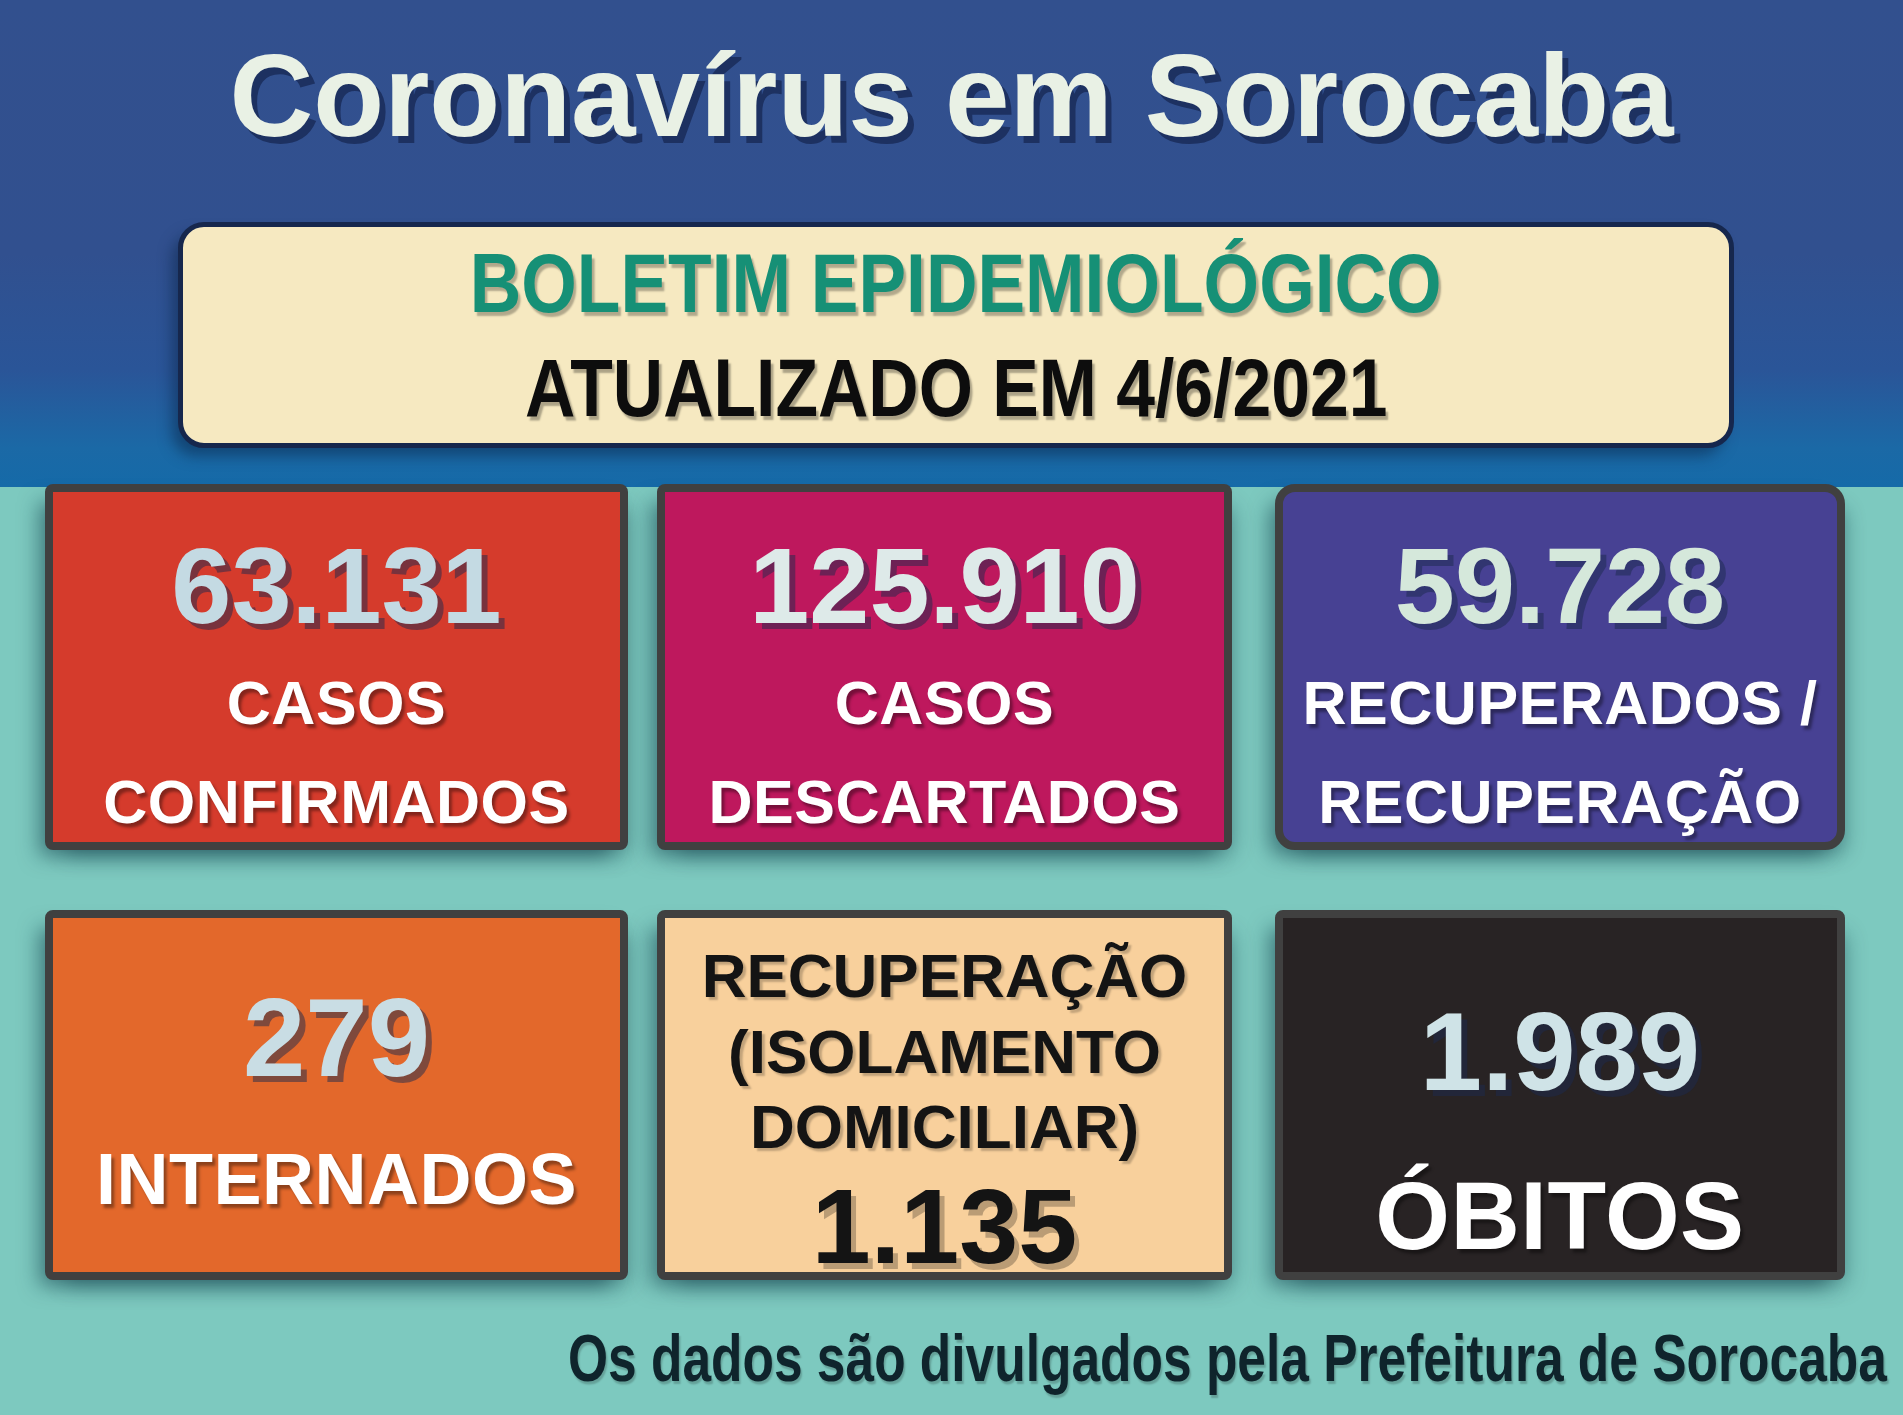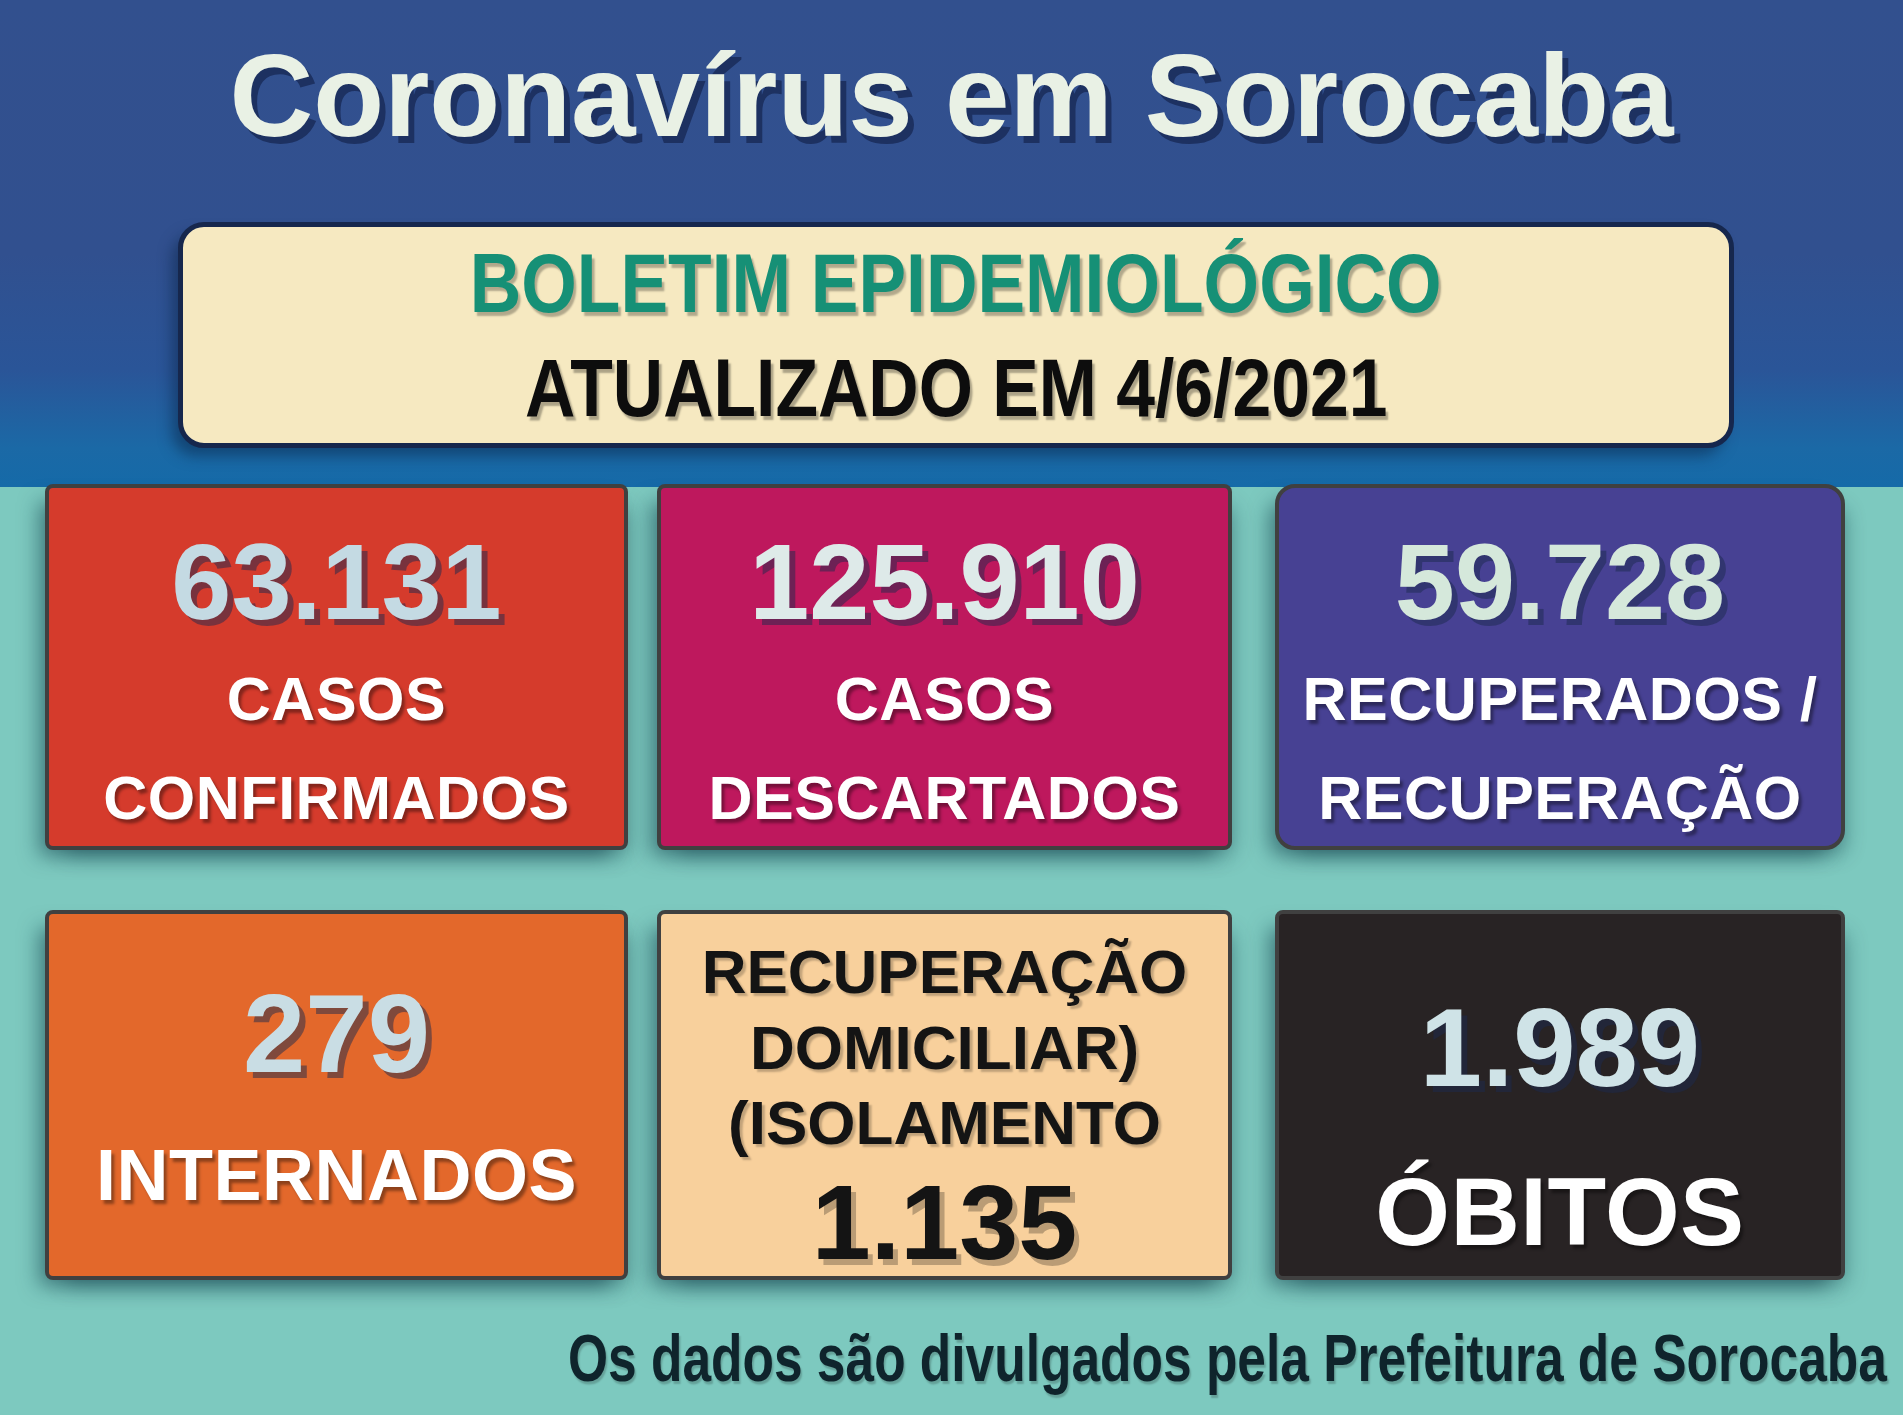--- a/index.html
+++ b/index.html
@@ -32,21 +32,21 @@
     transform:scaleX(.85);transform-origin:center;
     text-shadow:3px 4px 2px rgba(0,0,0,.28);white-space:nowrap;
   }
   .hb-line2{
     font-size:82px;line-height:1.1;color:#0d0d0d;
     transform:scaleX(.85);transform-origin:center;
     text-shadow:3px 4px 2px rgba(0,0,0,.3);white-space:nowrap;
   }
   .card{
     position:absolute;box-sizing:border-box;
-    border:4px solid #404040;border-radius:8px;
+    border:8px solid #404040;border-radius:8px;
     display:flex;flex-direction:column;align-items:center;text-align:center;
     box-shadow:-12px 12px 20px -6px rgba(16,62,74,.55),10px 14px 20px -10px rgba(16,62,74,.45);
   }
   .c0{left:45px;top:484px;width:583px;height:366px;padding-top:40px;}
   .c1{left:657px;top:484px;width:575px;height:366px;padding-top:40px;}
   .c2{left:1275px;top:484px;width:570px;height:366px;padding-top:40px;}
   .c3{left:45px;top:910px;width:583px;height:370px;padding-top:64px;}
   .c4{left:657px;top:910px;width:575px;height:370px;padding-top:20px;}
   .c5{left:1275px;top:910px;width:570px;height:370px;padding-top:78px;}
   .stat-value{
@@ -112,22 +112,22 @@
 <section class="card c3" style="background: rgb(227, 104, 43);">
   <div class="stat-value" style="color: rgb(201, 221, 228);">279</div>
   <div class="stat-labels">
     <div>INTERNADOS</div>
   </div>
 </section>
 
 <section class="card c4" style="background: rgb(248, 208, 156);">
   <div class="peach-heading">
     <div>RECUPERAÇÃO</div>
+    <div>(ISOLAMENTO</div>
     <div>DOMICILIAR)</div>
-    <div>(ISOLAMENTO</div>
   </div>
   <div class="stat-value" style="color: rgb(20, 20, 20);">1.135</div>
 </section>
 
 <section class="card c5" style="background: rgb(40, 35, 36);">
   <div class="stat-value" style="color: rgb(207, 227, 231);">1.989</div>
   <div class="stat-labels">
     <div>ÓBITOS</div>
   </div>
 </section>

